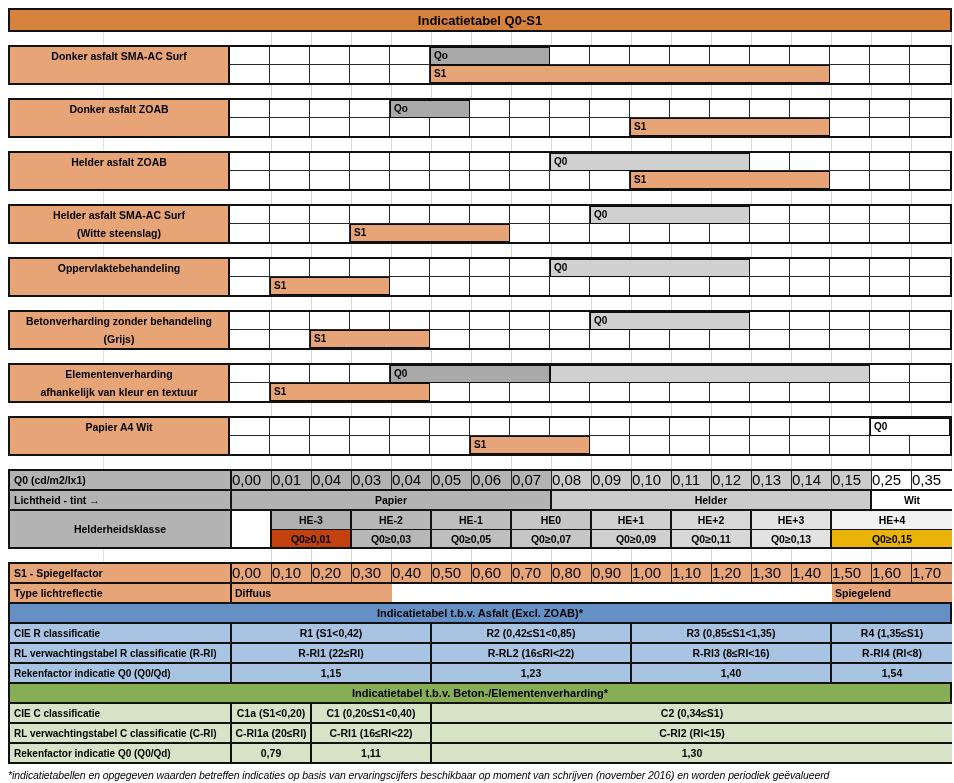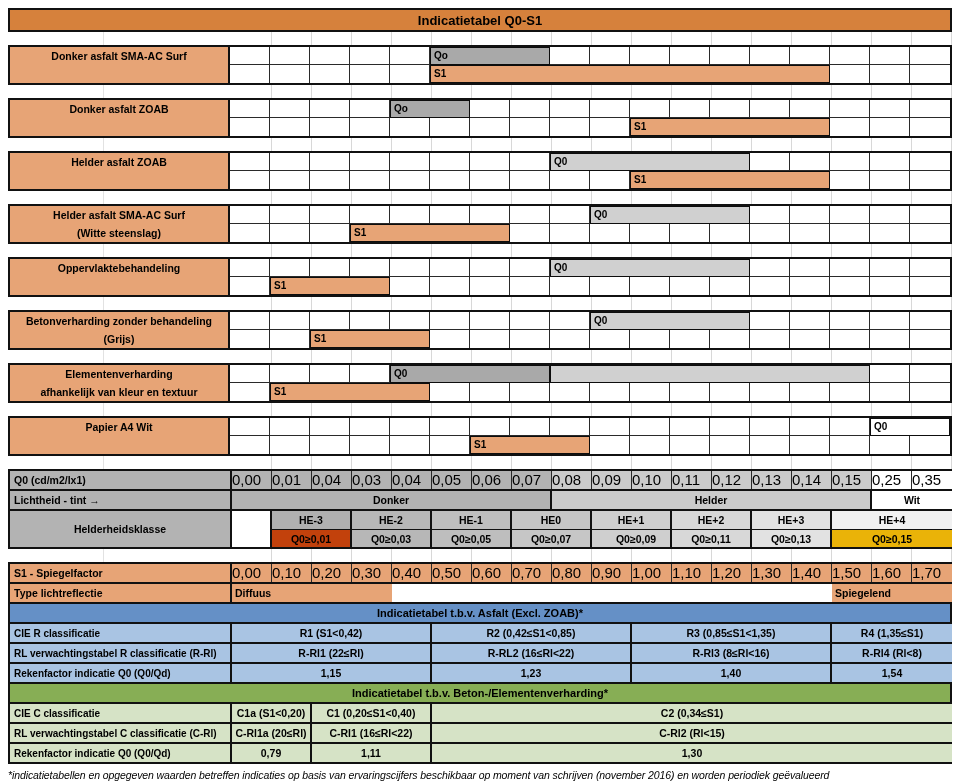--- a/index.html
+++ b/index.html
@@ -474,21 +474,21 @@
         <div class="sval" style="background: rgb(203, 203, 203);">0,11</div>
         <div class="sval" style="background: rgb(203, 203, 203);">0,12</div>
         <div class="sval" style="background: rgb(203, 203, 203);">0,13</div>
         <div class="sval" style="background: rgb(203, 203, 203);">0,14</div>
         <div class="sval" style="background: rgb(203, 203, 203);">0,15</div>
         <div class="sval" style="background: rgb(255, 255, 255);">0,25</div>
         <div class="sval" style="background: rgb(255, 255, 255);">0,35</div>
       </div>
       <div class="srow pull">
         <div class="slabel gray">Lichtheid - tint →</div>
-        <div class="span-cell" style="grid-column: 2 / 10; background: rgb(179, 179, 179);">Donker</div>
+        <div class="span-cell" style="grid-column: 2 / 10; background: rgb(179, 179, 179);">Papier</div>
         <div class="span-cell" style="grid-column: 10 / 18; background: rgb(203, 203, 203);">Helder</div>
         <div class="span-cell nb" style="grid-column: 18 / 20; background: rgb(255, 255, 255);">Wit</div>
       </div>
       <div class="he pull">
         <div class="he-label gray">Helderheidsklasse</div>
         <div class="empty"></div>
         <div class="span-cell" style="grid-area: 1 / 3 / auto / 5; background: rgb(176, 176, 176);">HE-3</div>
         <div class="span-cell thr" style="grid-area: 2 / 3 / auto / 5; background: #c2410c;">Q0≥0,01</div>
         <div class="span-cell" style="grid-area: 1 / 5 / auto / 7; background: rgb(183, 183, 183);">HE-2</div>
         <div class="span-cell thr" style="grid-area: 2 / 5 / auto / 7; background: rgb(183, 183, 183);">Q0≥0,03</div>

